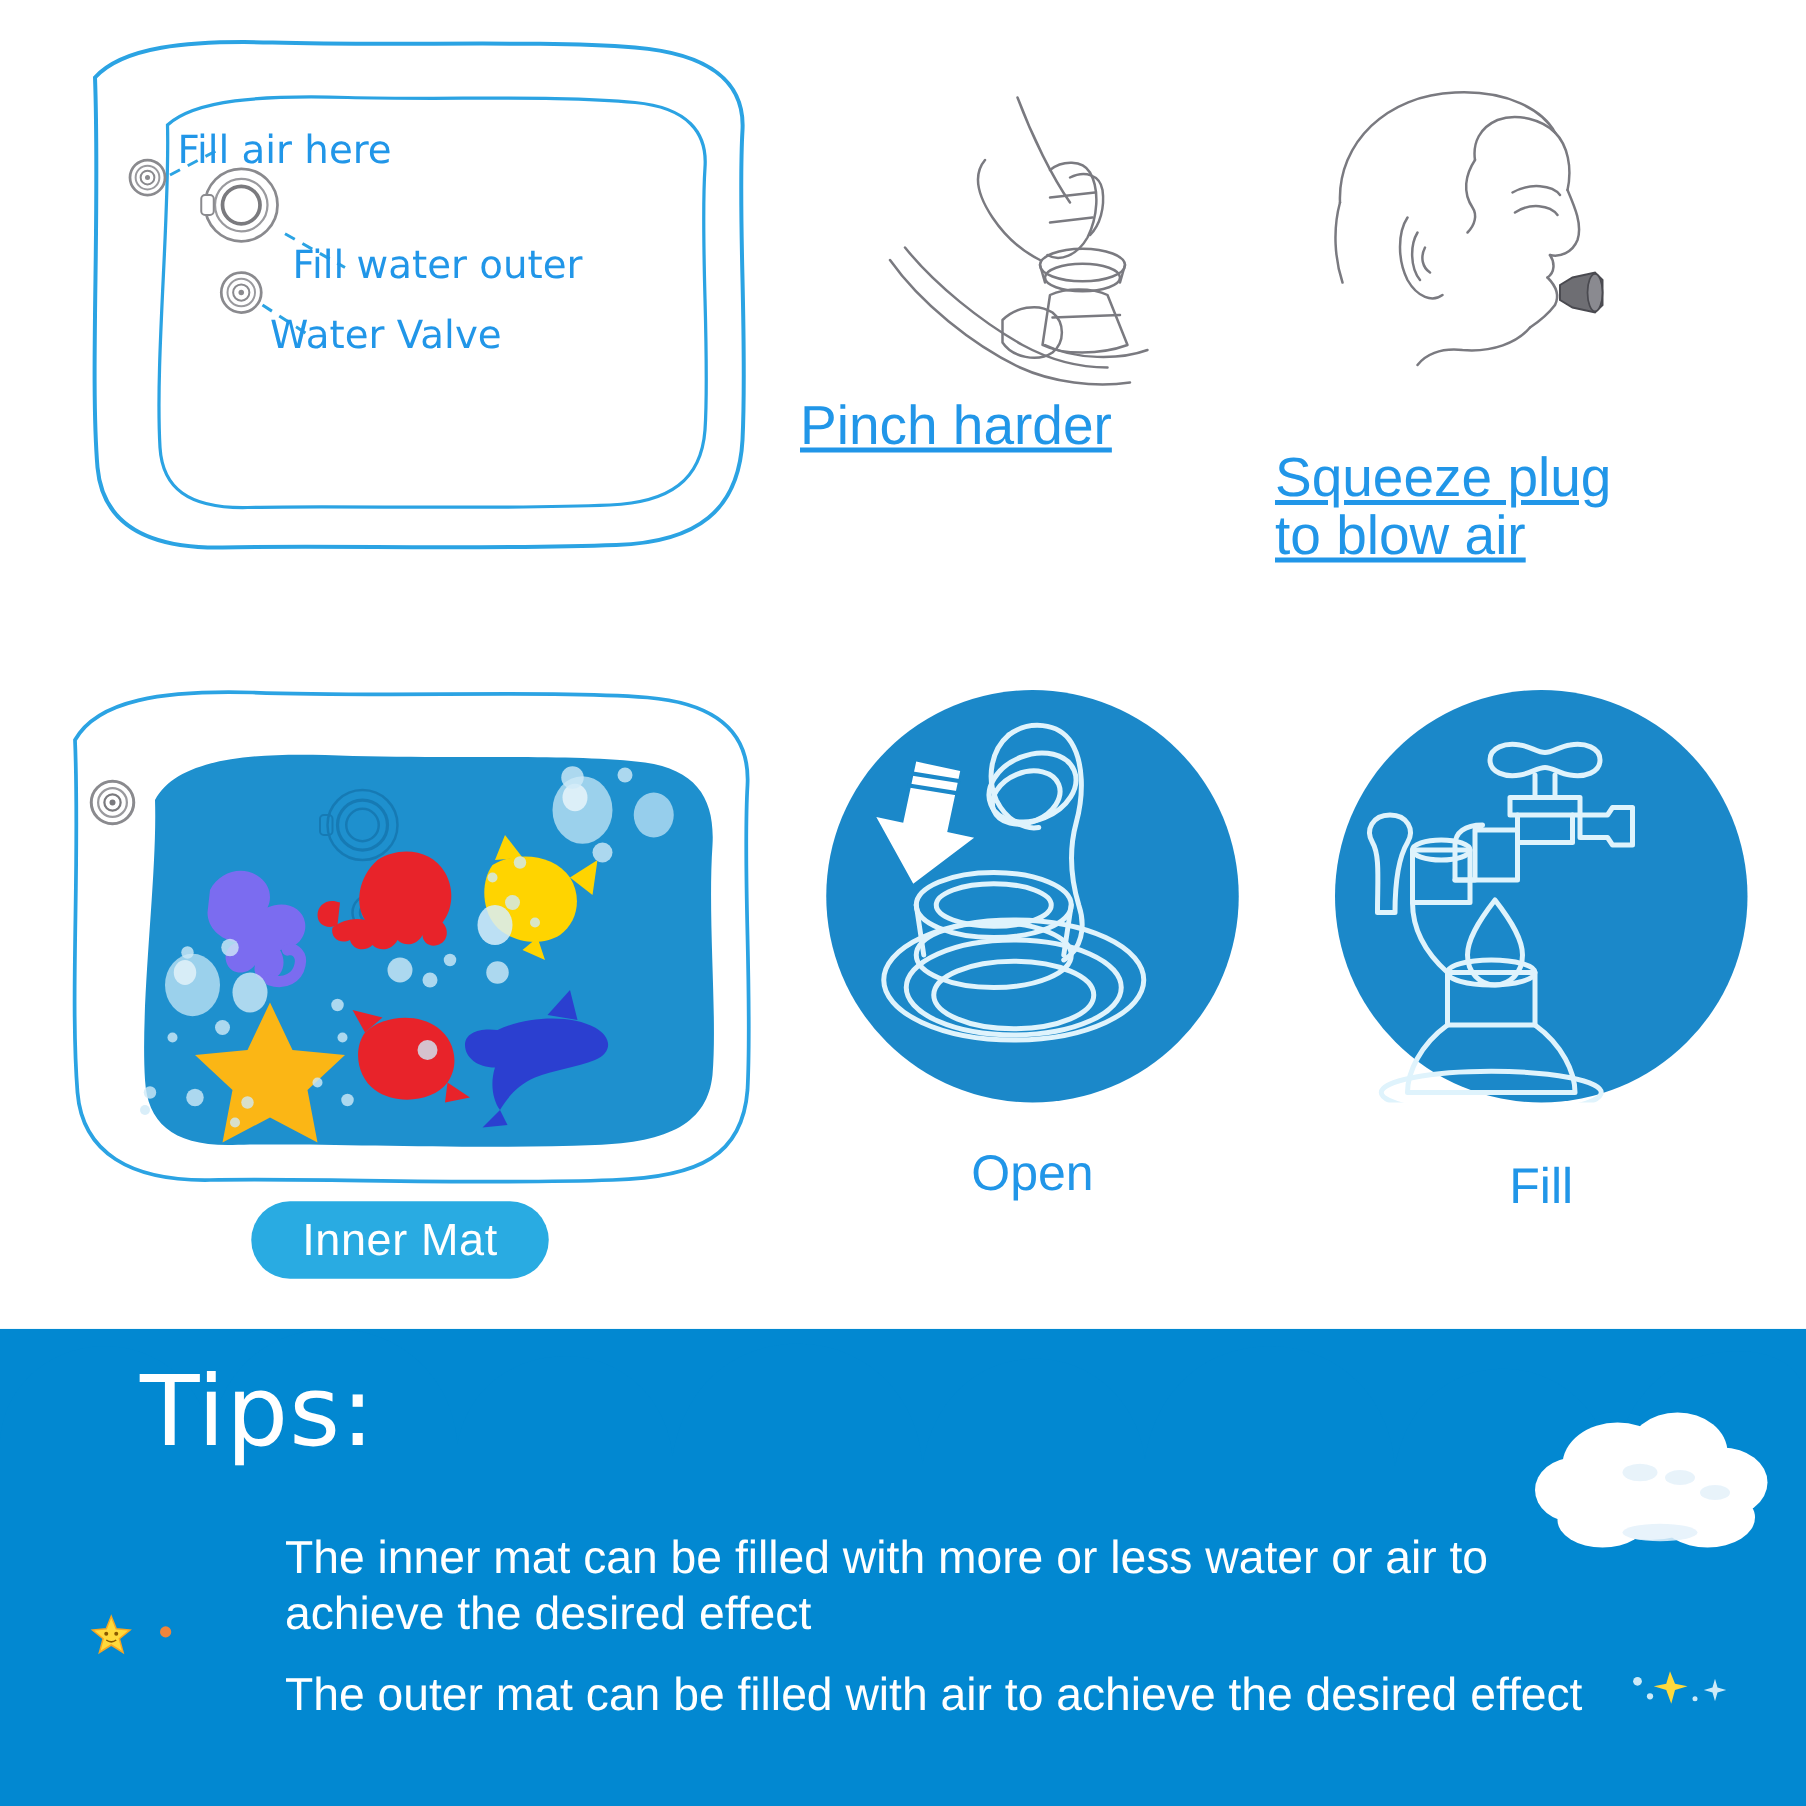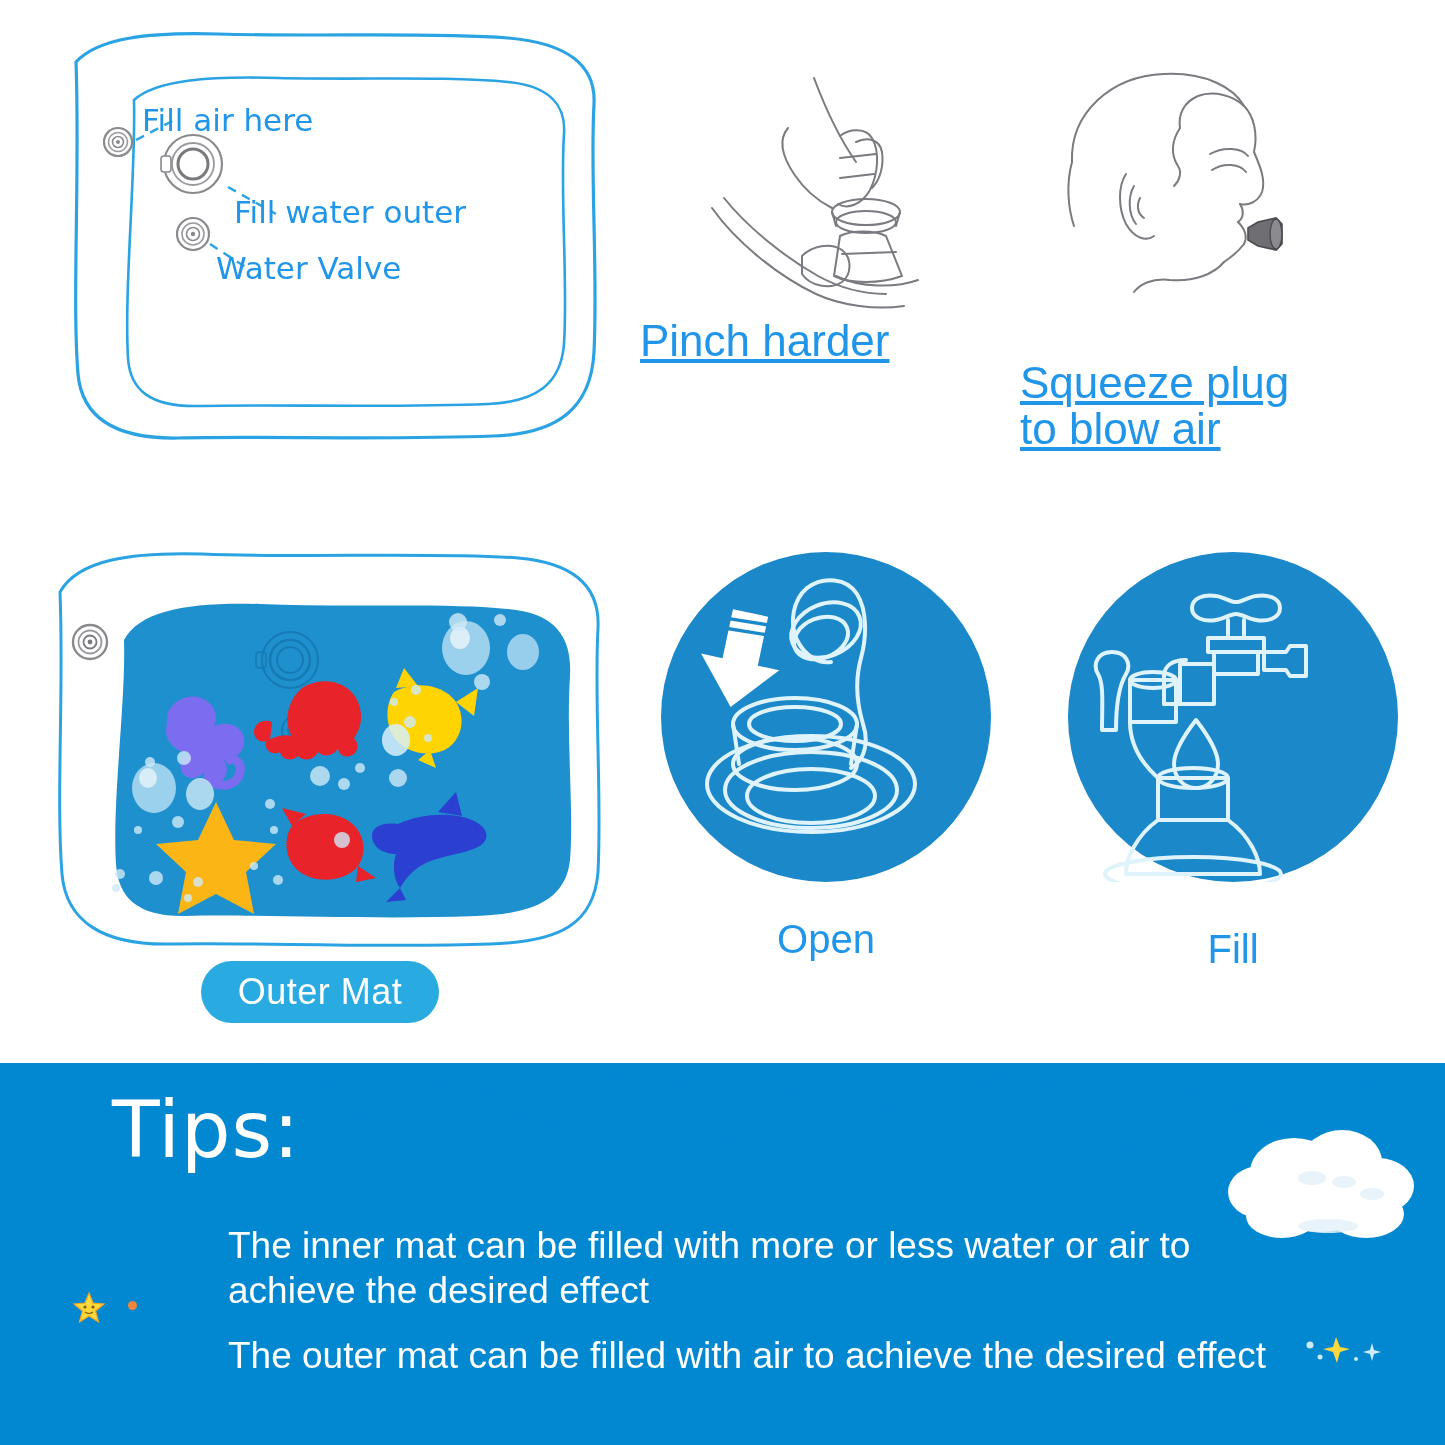--- a/index.html
+++ b/index.html
@@ -298,21 +298,21 @@
         <circle cx="160" cy="352" r="5" fill="#CFEAF8" opacity=".8"></circle>
         <circle cx="118" cy="348" r="7" fill="#CFEAF8" opacity=".8"></circle>
         <circle cx="82" cy="344" r="5" fill="#CFEAF8" opacity=".8"></circle>
         <circle cx="78" cy="358" r="4" fill="#CFEAF8" opacity=".8"></circle>
         <circle cx="150" cy="368" r="4" fill="#CFEAF8" opacity=".8"></circle>
       </g>
     </svg>
   </div>
 
   <div class="pill" style="left:201px;top:961px;width:238px;height:62px;">
-    <span>Outer Mat</span>
+    <span>Inner Mat</span>
   </div>
 
   <div class="bigcircle" style="left:661px;top:552px;width:330px;height:330px;">
     <svg width="330" height="330" viewBox="0 0 330 330">
       <g fill="none" stroke="#DFF3FC" stroke-width="4" stroke-linecap="round" stroke-linejoin="round">
 
         <path d="M146 36 C 162 24, 186 26, 196 42 C 206 58, 206 84, 200 106
                  C 194 128, 196 152, 202 172 C 208 190, 204 208, 190 216"></path>
         <path d="M146 36 C 132 48, 128 70, 136 88 C 144 104, 158 112, 170 110"></path>
 

